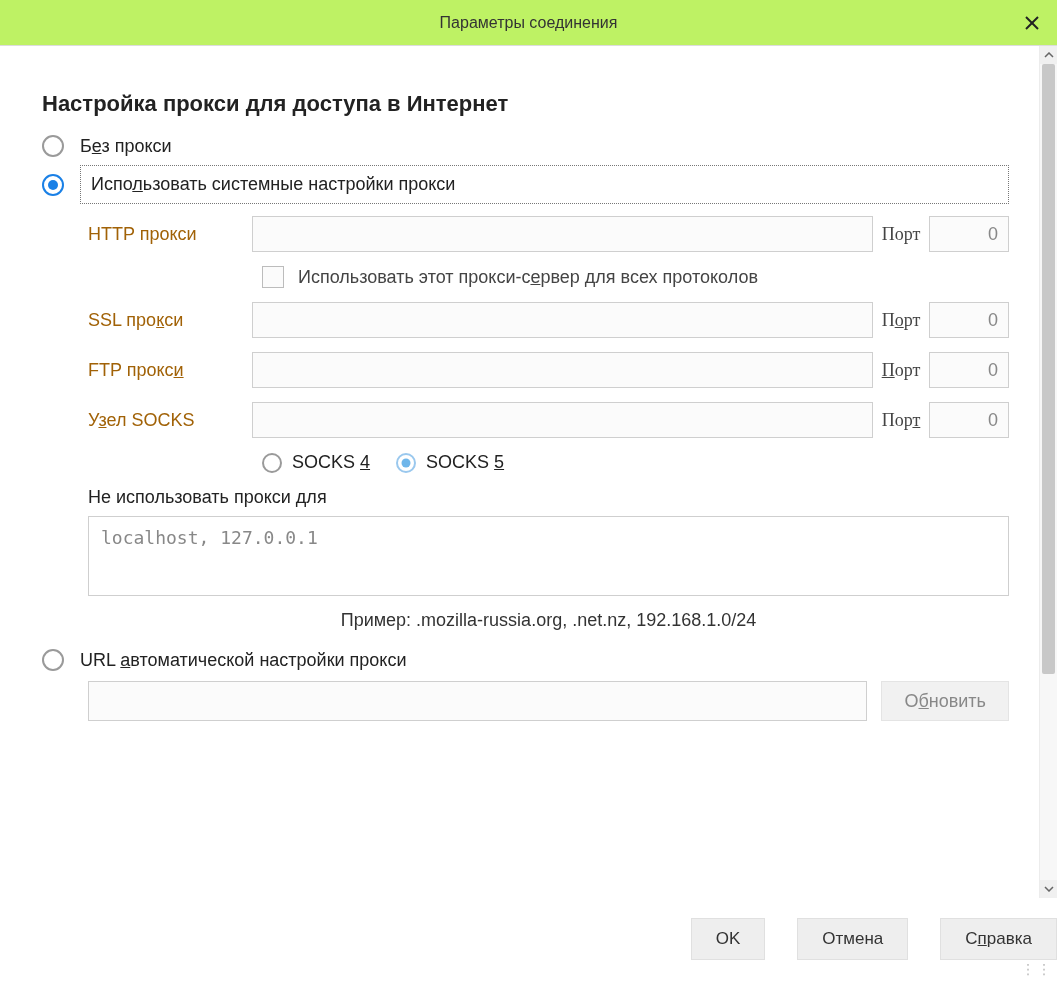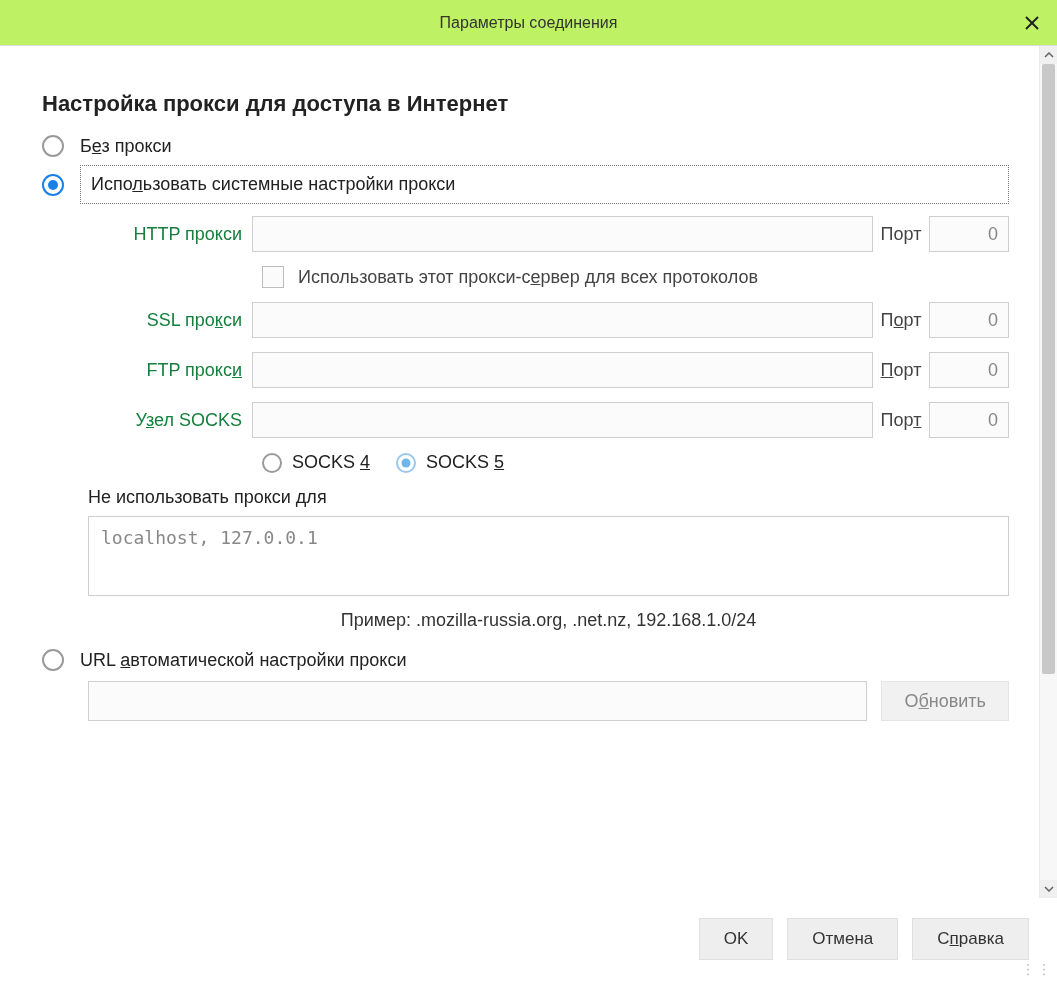--- a/index.html
+++ b/index.html
@@ -21,35 +21,35 @@
 .radio.small { width:20px; height:20px; border-width:2px; margin-right:10px; }
 .radio.checked { border-color:#1a80e6; }
 .radio.checked::after { content:""; position:absolute; top:50%; left:50%; width:10px; height:10px; background:#1a80e6; border-radius:50%; transform:translate(-50%,-50%); }
 .radio.small.checked::after { width:9px; height:9px; }
 .radio.small.checked.light { border-color:#9ac8ee; }
 .radio.small.checked.light::after { background:#6fb6ea; }
 .radio-label { font-size: 18px; color: #222; }
 .focusbox { border: 1px dotted #777; padding: 8px 10px; flex:1; }
 .proxy-table { margin-left: 46px; margin-top: 12px; }
 .prow { display:flex; align-items:center; margin-bottom: 14px; }
-.plabel { width: 164px; text-align: right; padding-right: 10px; font-size: 18px; color:#15803d; }
+.plabel { width: 164px; padding-right: 10px; font-size: 18px; color:#a16207; }
 .pinput { flex:1; height:36px; border:1px solid #cfcfcf; background:#fbfbfb; padding: 0 8px; font-size:16px; color:#555; }
-.portlbl { width: 56px; text-align:center; font-size:18px; color:#444; }
+.portlbl { width: 56px; text-align:center; font-size:18px; color:#444;font-family:Liberation Serif, serif; }
 .portinput { width: 80px; height:36px; border:1px solid #cfcfcf; background:#fbfbfb; text-align:right; padding-right:10px; font-size:18px; color:#666; }
 .checkbox-row { display:flex; align-items:center; margin: 4px 0 14px 174px; }
 .checkbox { width:22px; height:22px; border:1px solid #bcbcbc; background:#fbfbfb; margin-right:14px; flex:0 0 auto; cursor:pointer; }
 .checkbox-label { font-size:18px; color:#444; }
 .socks-row { display:flex; align-items:flex-end; margin: 4px 0 14px 174px; }
 .section-label { font-size:18px; color:#222; margin: 6px 0 8px 46px; }
 .textarea { width: calc(100% - 46px); margin-left:46px; height: 80px; border:1px solid #cfcfcf; background:#fff; padding:10px 12px; font-size:18px; color:#333; resize:none; }
 .example { font-size:18px; color:#333; margin: 10px 0 18px 46px; text-align: center; }
 .pac-row { display:flex; align-items:center; margin: 10px 0 0 46px; gap: 14px; }
 .pacinput { flex:1; height:40px; border:1px solid #cfcfcf; background:#fbfbfb; }
 .refresh-btn { height:40px; padding: 0 22px; background:#f1f1f1; border:1px solid #e4e4e4; color:#888; font-size:18px; cursor:default; }
-.footer { height: 82px; border-top: 0; display:flex; align-items:center; justify-content:flex-end; padding-right: 28px; gap: 14px; }
+.footer { height: 82px; border-top: 0; display:flex; align-items:center; justify-content:flex-end; gap: 32px; }
 .btn { height:42px; padding: 0 24px; background:#eee; border:1px solid #e0e0e0; font-size:17px; color:#333; cursor:pointer; }
 .ul { text-decoration: underline; }
 .disabled-area .pinput, .disabled-area .portinput, .disabled-area .pacinput, .disabled-area .textarea, .disabled-area .refresh-btn { color:#888; }
 .corner-dots { position:absolute; right:4px; bottom:4px; color:#bbb; font-size:14px; letter-spacing:2px; }
 </style>
 </head>
 <body>
 
 <div class="titlebar">
   <span class="title">Параметры соединения</span>

